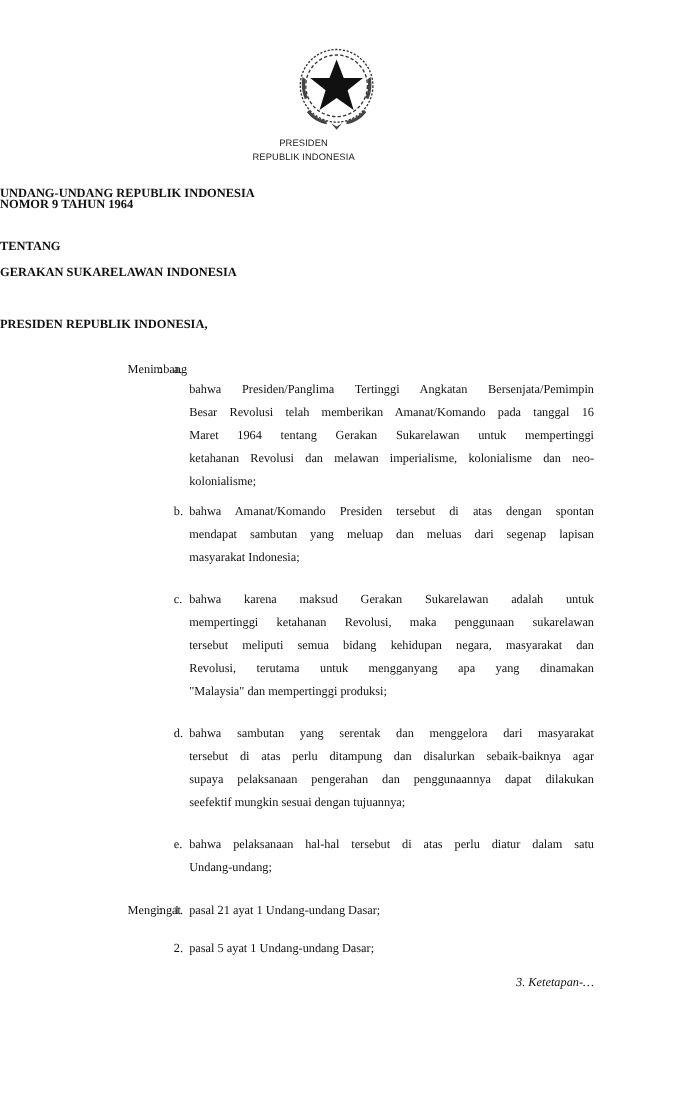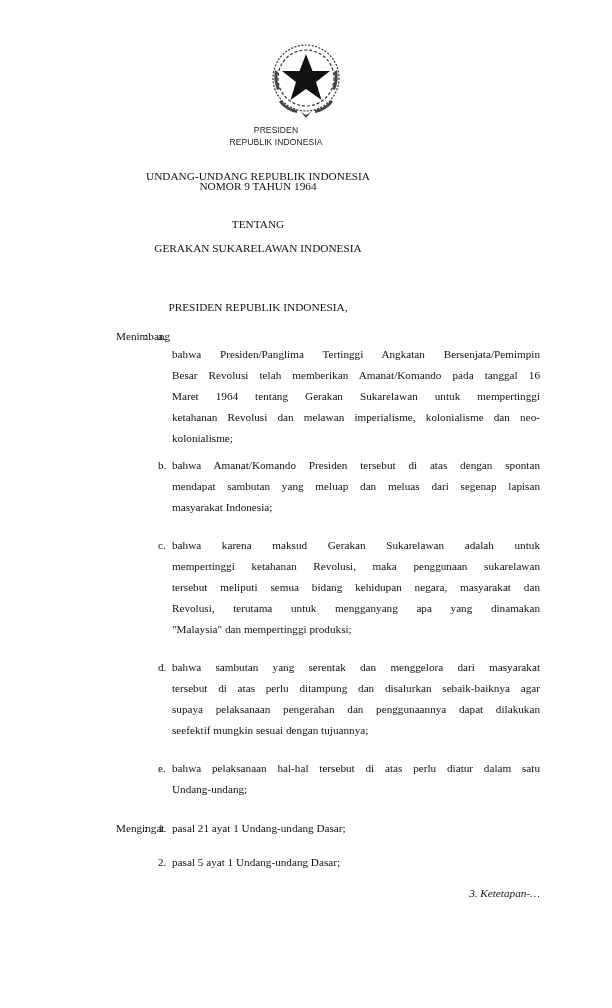--- a/index.html
+++ b/index.html
@@ -3,27 +3,27 @@
 <meta charset="utf-8">
 <style>
   html, body { margin: 0; padding: 0; background: #ffffff; }
   body { width: 612px; height: 1008px; position: relative; overflow: hidden;
          font-family: "Liberation Serif", serif; color: #111; }
   .emblem { position: absolute; left: 267px; top: 40px; width: 78px; height: 82px; }
   .emblem-caption { position: absolute; left: 0; width: 552px; text-align: center;
          font-family: "Liberation Sans", sans-serif; font-size: 8.5px; letter-spacing: 0.1px; color: #222; }
   .cap1 { top: 125px; }
   .cap2 { top: 137px; }
-  .title { position: absolute; left: 0; width: 516px; text-align: center;
-           font-weight: normal; font-size: 11.3px; }
+  .title { position: absolute; left: 0; width: 516px; text-align: left;
+           font-weight: bold; font-size: 11.3px; }
   .t1 { top: 170px; }
   .t2 { top: 180px; }
   .t3 { top: 218px; }
   .t4 { top: 242px; }
-  .t5 { top: 289px; margin-top: 12px; }
+  .t5 { top: 289px; }
   .label { position: absolute; left: 73px; font-size: 11.2px; margin-left: 43px; }
   .colon { position: absolute; left: 144px; font-size: 11.2px; }
   .marker { position: absolute; left: 158px; font-size: 11.2px; }
   .para { position: absolute; left: 172px; width: 368px; font-size: 11.2px;
           line-height: 21px; text-align: justify; }
   .para .ln { display: block; text-align: justify; text-align-last: justify; height: 21px; white-space: nowrap; }
   .para .ln.last { text-align-last: left; }
   .footer-next { position: absolute; right: 72px; top: 887px; font-size: 11.2px; font-style: italic; }
 </style>
 </head>

